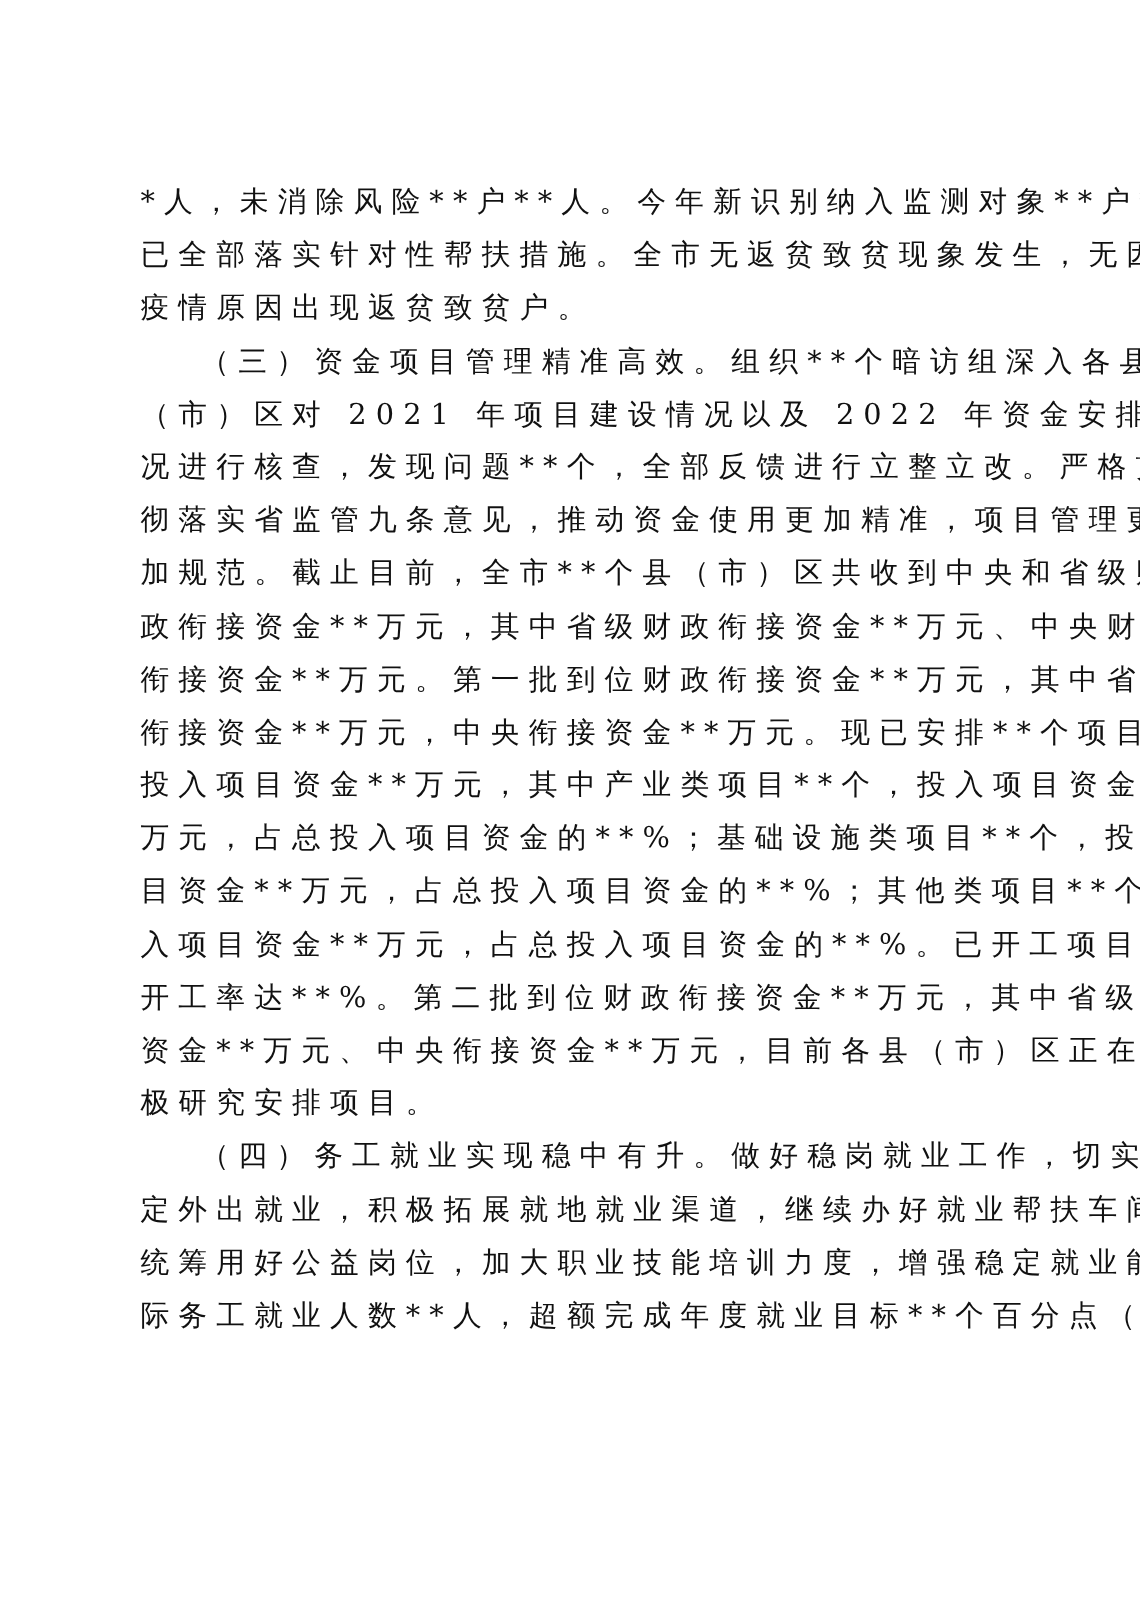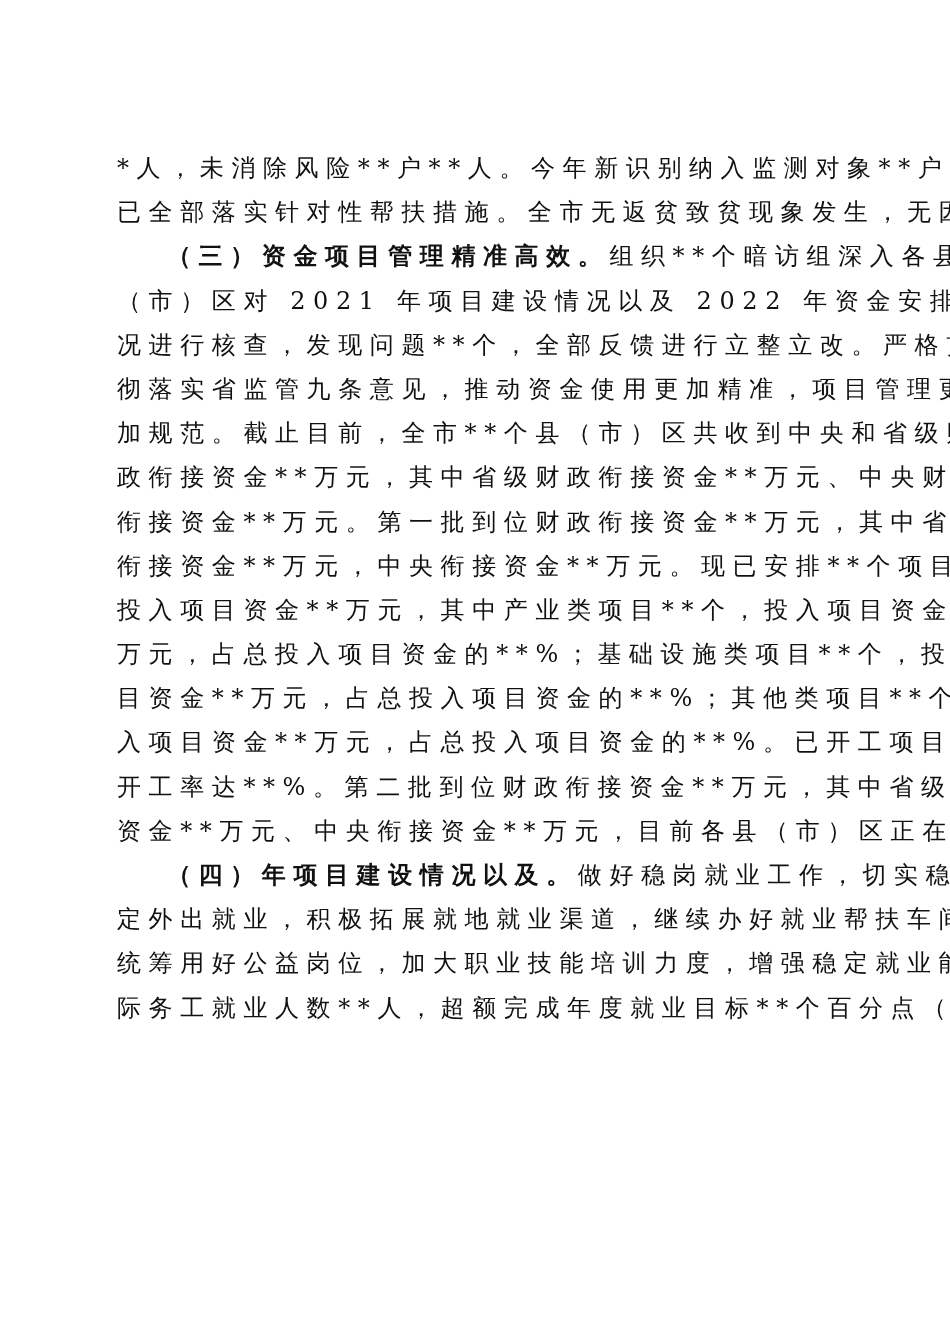--- a/index.html
+++ b/index.html
@@ -41,52 +41,54 @@
     }
     .line.last {
       text-align-last: left;
       width: auto;
     }
     .line.indent {
       padding-left: 50px;
       width: 666px;
     }
     .heading {
-      font-weight: bold;
+      font-weight: normal;
     }
   </style>
 </head>
 <body>
 
 <div class="page">
   <div class="text-block">
 
     <div>
       <div class="line">*人，未消除风险**户**人。今年新识别纳入监测对象**户**人，</div>
       <div class="line">已全部落实针对性帮扶措施。全市无返贫致贫现象发生，无因</div>
+      <div class="line last">疫情原因出现返贫致贫户。</div>
     </div>
 
     <div>
       <div class="line indent"><span class="heading">（三）资金项目管理精准高效。</span><span>组织**个暗访组深入各县</span></div>
       <div class="line">（市）区对 2021 年项目建设情况以及 2022 年资金安排使用情</div>
       <div class="line">况进行核查，发现问题**个，全部反馈进行立整立改。严格贯</div>
       <div class="line">彻落实省监管九条意见，推动资金使用更加精准，项目管理更</div>
       <div class="line">加规范。截止目前，全市**个县（市）区共收到中央和省级财</div>
       <div class="line">政衔接资金**万元，其中省级财政衔接资金**万元、中央财政</div>
       <div class="line">衔接资金**万元。第一批到位财政衔接资金**万元，其中省级</div>
       <div class="line">衔接资金**万元，中央衔接资金**万元。现已安排**个项目，</div>
       <div class="line">投入项目资金**万元，其中产业类项目**个，投入项目资金**</div>
       <div class="line">万元，占总投入项目资金的**%；基础设施类项目**个，投入项</div>
       <div class="line">目资金**万元，占总投入项目资金的**%；其他类项目**个，投</div>
       <div class="line">入项目资金**万元，占总投入项目资金的**%。已开工项目**个，</div>
       <div class="line">开工率达**%。第二批到位财政衔接资金**万元，其中省级衔接</div>
       <div class="line">资金**万元、中央衔接资金**万元，目前各县（市）区正在积</div>
+      <div class="line last">极研究安排项目。</div>
     </div>
 
     <div>
-      <div class="line indent"><span class="heading">（四）年项目建设情况以及。</span><span>做好稳岗就业工作，切实稳</span></div>
+      <div class="line indent"><span class="heading">（四）务工就业实现稳中有升。</span><span>做好稳岗就业工作，切实稳</span></div>
       <div class="line">定外出就业，积极拓展就地就业渠道，继续办好就业帮扶车间，</div>
       <div class="line">统筹用好公益岗位，加大职业技能培训力度，增强稳定就业能</div>
       <div class="line">际务工就业人数**人，超额完成年度就业目标**个百分点（**</div>
     </div>
 
   </div>
 </div>
 
 </body></html>

